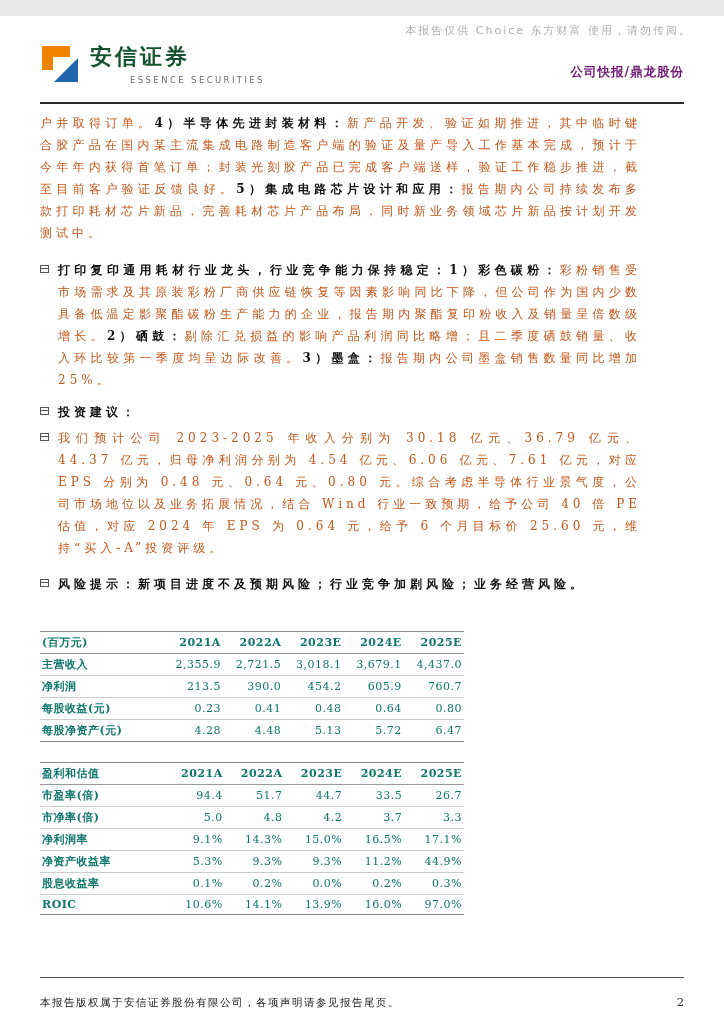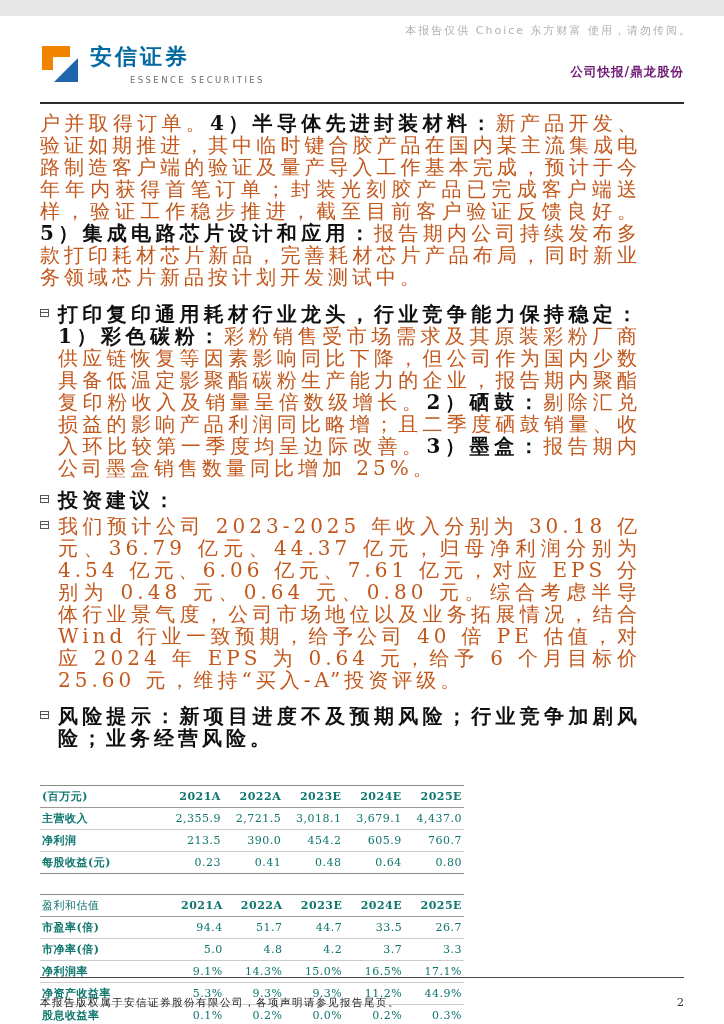--- a/index.html
+++ b/index.html
@@ -18,41 +18,41 @@
     font-family:"DejaVu Sans","Liberation Sans",sans-serif;
   }
   
   .header{
     position:absolute;top:26px;left:40px;right:40px;
     display:flex;justify-content:space-between;align-items:flex-end;
   }
   .brand{display:flex;align-items:center;gap:10px;}
   .brand-text{display:flex;flex-direction:column;}
   .brand-cn{
-    font-size:22px;font-weight:bold;color:#0369a1;letter-spacing:3px;
+    font-size:22px;font-weight:bold;color:#14532d;letter-spacing:3px;
     font-family:"DejaVu Sans","Liberation Sans",sans-serif;
   }
   .brand-en{
     font-size:8.5px;color:#6d6d6d;letter-spacing:2.4px;margin-top:3px;
     font-family:"DejaVu Sans","Liberation Sans",sans-serif;
     padding-left:40px;
   }
   .doc-type{
     font-size:12.5px;font-weight:bold;color:#701a75;letter-spacing:1px;
     padding-bottom:4px;
   }
   .header-rule{
     position:absolute;top:86px;left:40px;right:40px;
     border-top:2.5px solid #2a2c2e;
   }
   
   .content{position:absolute;top:96px;left:40px;width:601px;}
   .para{
     margin:0;
-    font-size:20px;line-height:22px;letter-spacing:4px;
+    font-size:12px;line-height:22px;letter-spacing:4px;
     color:#c2581c;
     text-align:justify;
   }
   .para .bold{color:#101010;font-weight:bold;}
   .para.bulleted{position:relative;padding-left:18px;}
   .bullet{
     position:absolute;left:0;top:6px;
     width:9px;height:8px;
     border:1.5px solid #555;
     box-sizing:border-box;
@@ -156,27 +156,35 @@
           <td class="num">760.7</td>
         </tr>
         <tr>
           <td class="lbl">每股收益(元)</td>
           <td class="num">0.23</td>
           <td class="num">0.41</td>
           <td class="num">0.48</td>
           <td class="num">0.64</td>
           <td class="num">0.80</td>
         </tr>
+        <tr>
+          <td class="lbl">每股净资产(元)</td>
+          <td class="num">4.28</td>
+          <td class="num">4.48</td>
+          <td class="num">5.13</td>
+          <td class="num">5.72</td>
+          <td class="num">6.47</td>
+        </tr>
       </tbody>
     </table>
 
     <table class="fin-table">
       <thead>
         <tr>
-          <th class="lbl" style="font-weight:normal;">盈利和估值</th>
+          <th class="lbl" style="font-weight:bold;">盈利和估值</th>
           <th class="num">2021A</th>
           <th class="num">2022A</th>
           <th class="num">2023E</th>
           <th class="num">2024E</th>
           <th class="num">2025E</th>
         </tr>
       </thead>
       <tbody>
         <tr>
           <td class="lbl">市盈率(倍)</td>

